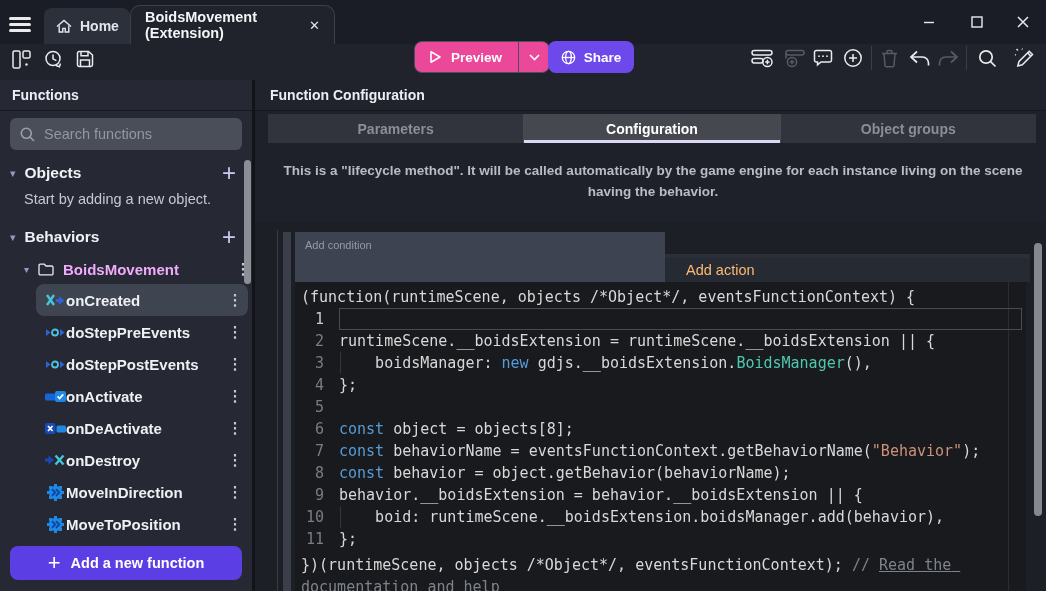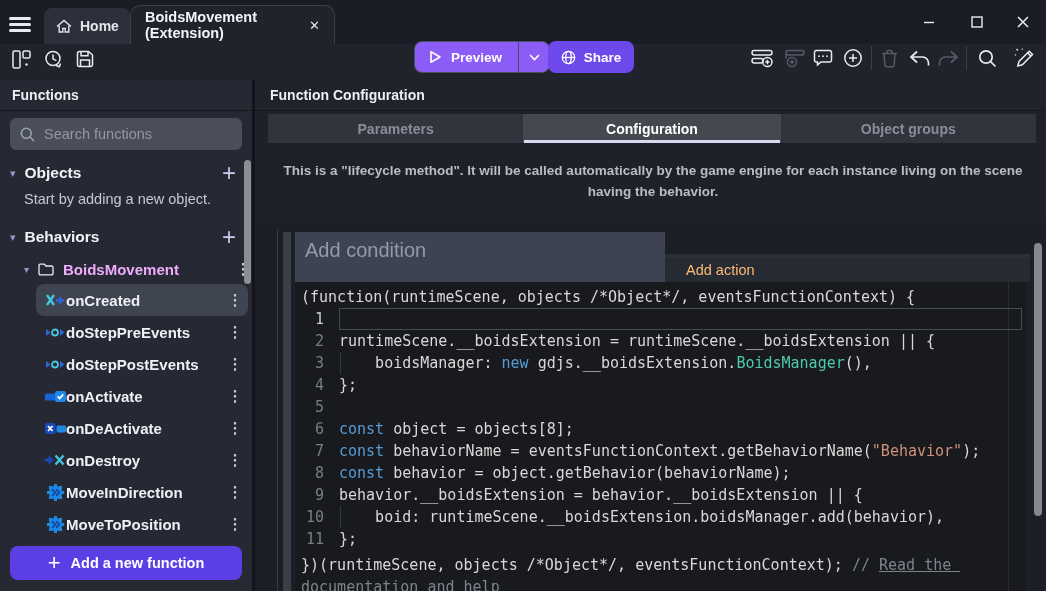--- a/index.html
+++ b/index.html
@@ -15,21 +15,21 @@
   .tab-home { left:44px; top:8px; width:86px; height:36px; background:#2c303a;
               border-radius:8px 8px 0 0; display:flex; align-items:center; gap:8px;
               padding:8px 12px; color:#e3e6ec; font-size:14px; font-weight:600; }
   .tab-doc { left:130px; top:5px; width:205px; height:39px; background:#20232c;
              border:1px solid #3a404c; border-bottom:none; border-radius:10px 10px 0 0;
              display:flex; align-items:center; gap:10px; padding:0 14px;
              color:#f2f4f8; font-size:14.5px; font-weight:700; }
   .winbtn { width:26px; height:26px; display:flex; align-items:center; justify-content:center;
             color:#e9ebef; font-size:14px; }
   .btn-preview { left:414px; top:41px; height:32px; display:flex; align-items:center;
-                 border:1px solid #4b505c; border-radius:8px; color:#fff; background:#8b5cf6; }
+                 border:1px solid #4b505c; border-radius:8px; color:#fff; background:#ec4899; }
   .btn-preview .seg1 { display:flex; align-items:center; gap:9px; padding:0 16px 0 13px;
                        font-size:13.5px; font-weight:700; height:100%; }
   .btn-preview .seg2 { width:31px; height:100%; border-left:1px solid #4b505c;
                        display:flex; align-items:center; justify-content:center; }
   .btn-share { left:548px; top:41px; height:32px; width:86px; background:#6d49ec; border:none;
                border-radius:8px; color:#fff; font-size:13.5px; font-weight:700;
                display:flex; align-items:center; justify-content:center; gap:8px; }
   .ticon { width:26px; height:26px; display:flex; align-items:center; justify-content:center; color:#e9ebef; }
   .ticon.dim { color:#565b66; }
   .tdiv { width:1px; height:24px; background:#3a3e48; }
@@ -77,21 +77,21 @@
   .mtab + .mtab { border-left:1px solid #454952; }
   .desc { left:270px; top:160px; width:766px; display:flex; justify-content:center; }
   .desc > div { max-width:760px; text-align:center; color:#b9bcc4; font-size:13.5px;
                 font-weight:600; line-height:21px; }
 
   
   #events { left:255px; top:222px; width:791px; height:369px; background:#1c1f26; }
   .treeline { left:277px; top:230px; width:1px; height:361px; background:#383c46; }
   .handle   { left:283px; top:232px; width:8px; height:359px; background:#3b3f4a; }
   .cond-cell { left:295px; top:232px; width:370px; height:50px; background:#3e4351;
-               padding:7px 10px; color:#959aa8; font-size:20px; }
+               padding:7px 10px; color:#959aa8; font-size:11px; }
   .js-row { left:665px; top:232px; width:365px; height:26px; background:#2b2f39;
             display:flex; align-items:center; gap:1px; padding-left:21px;
             color:#eef0f4; font-size:14.5px;margin-top:22px; }
   .act-row { left:665px; top:258px; width:365px; height:24px; background:#262a33;
              display:flex; align-items:center; padding-left:21px; color:#fdba74; font-size:14.5px; }
 
   
   #code { left:295px; top:282px; width:731px; height:309px; background:#191a1e; overflow:hidden;
           font-family:"DejaVu Sans Mono", monospace; font-size:15px; line-height:22px; }
   #code .margin-rule { position:absolute; left:713px; top:0; bottom:0; width:1px; background:#2a2d32; }

